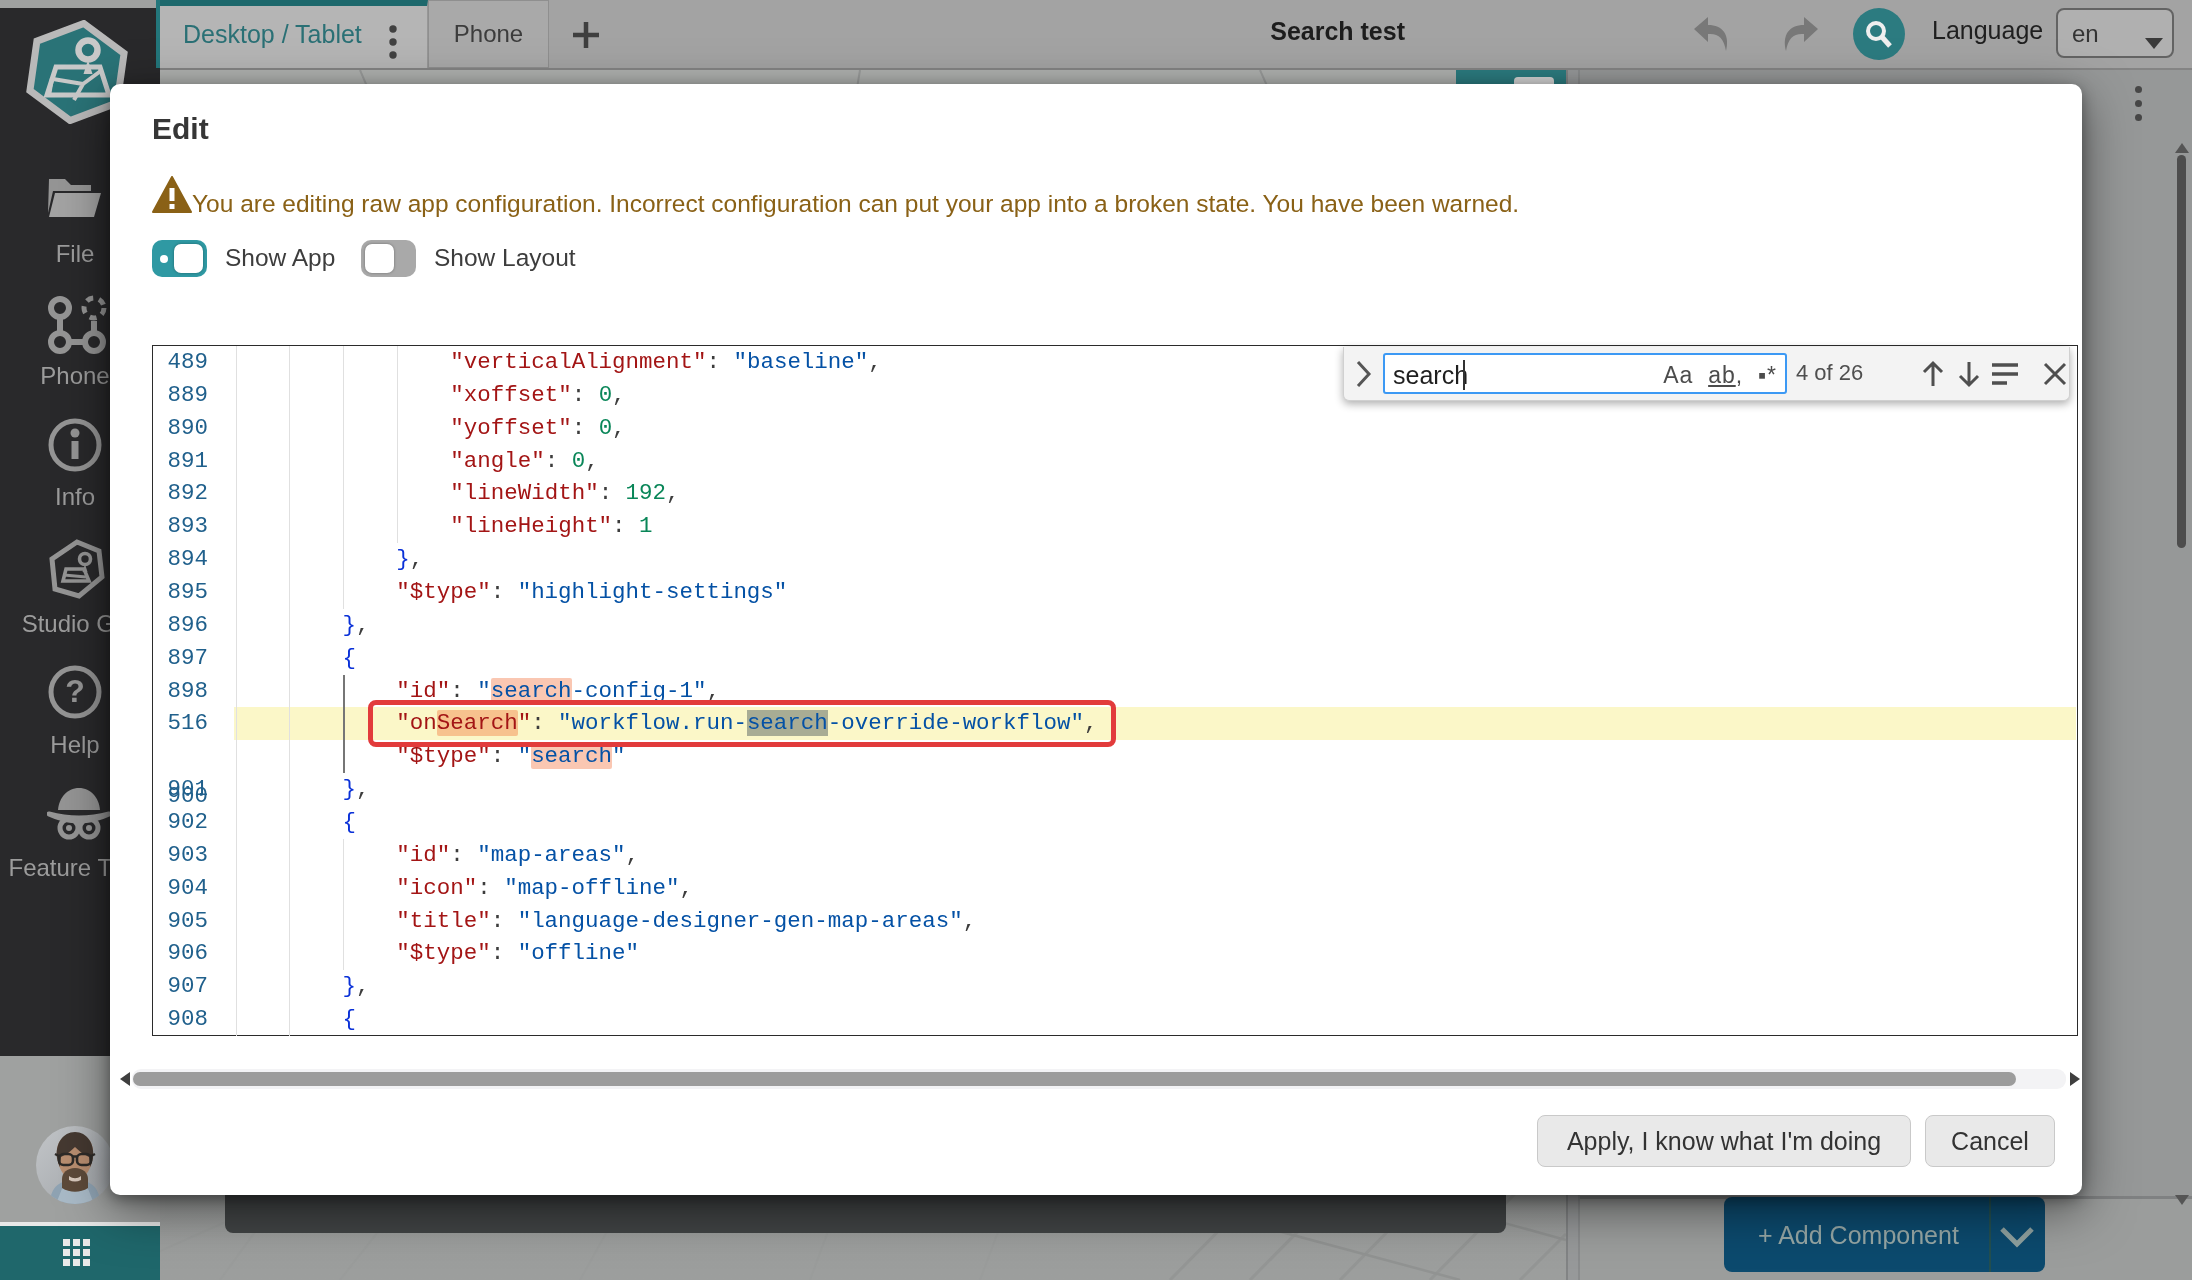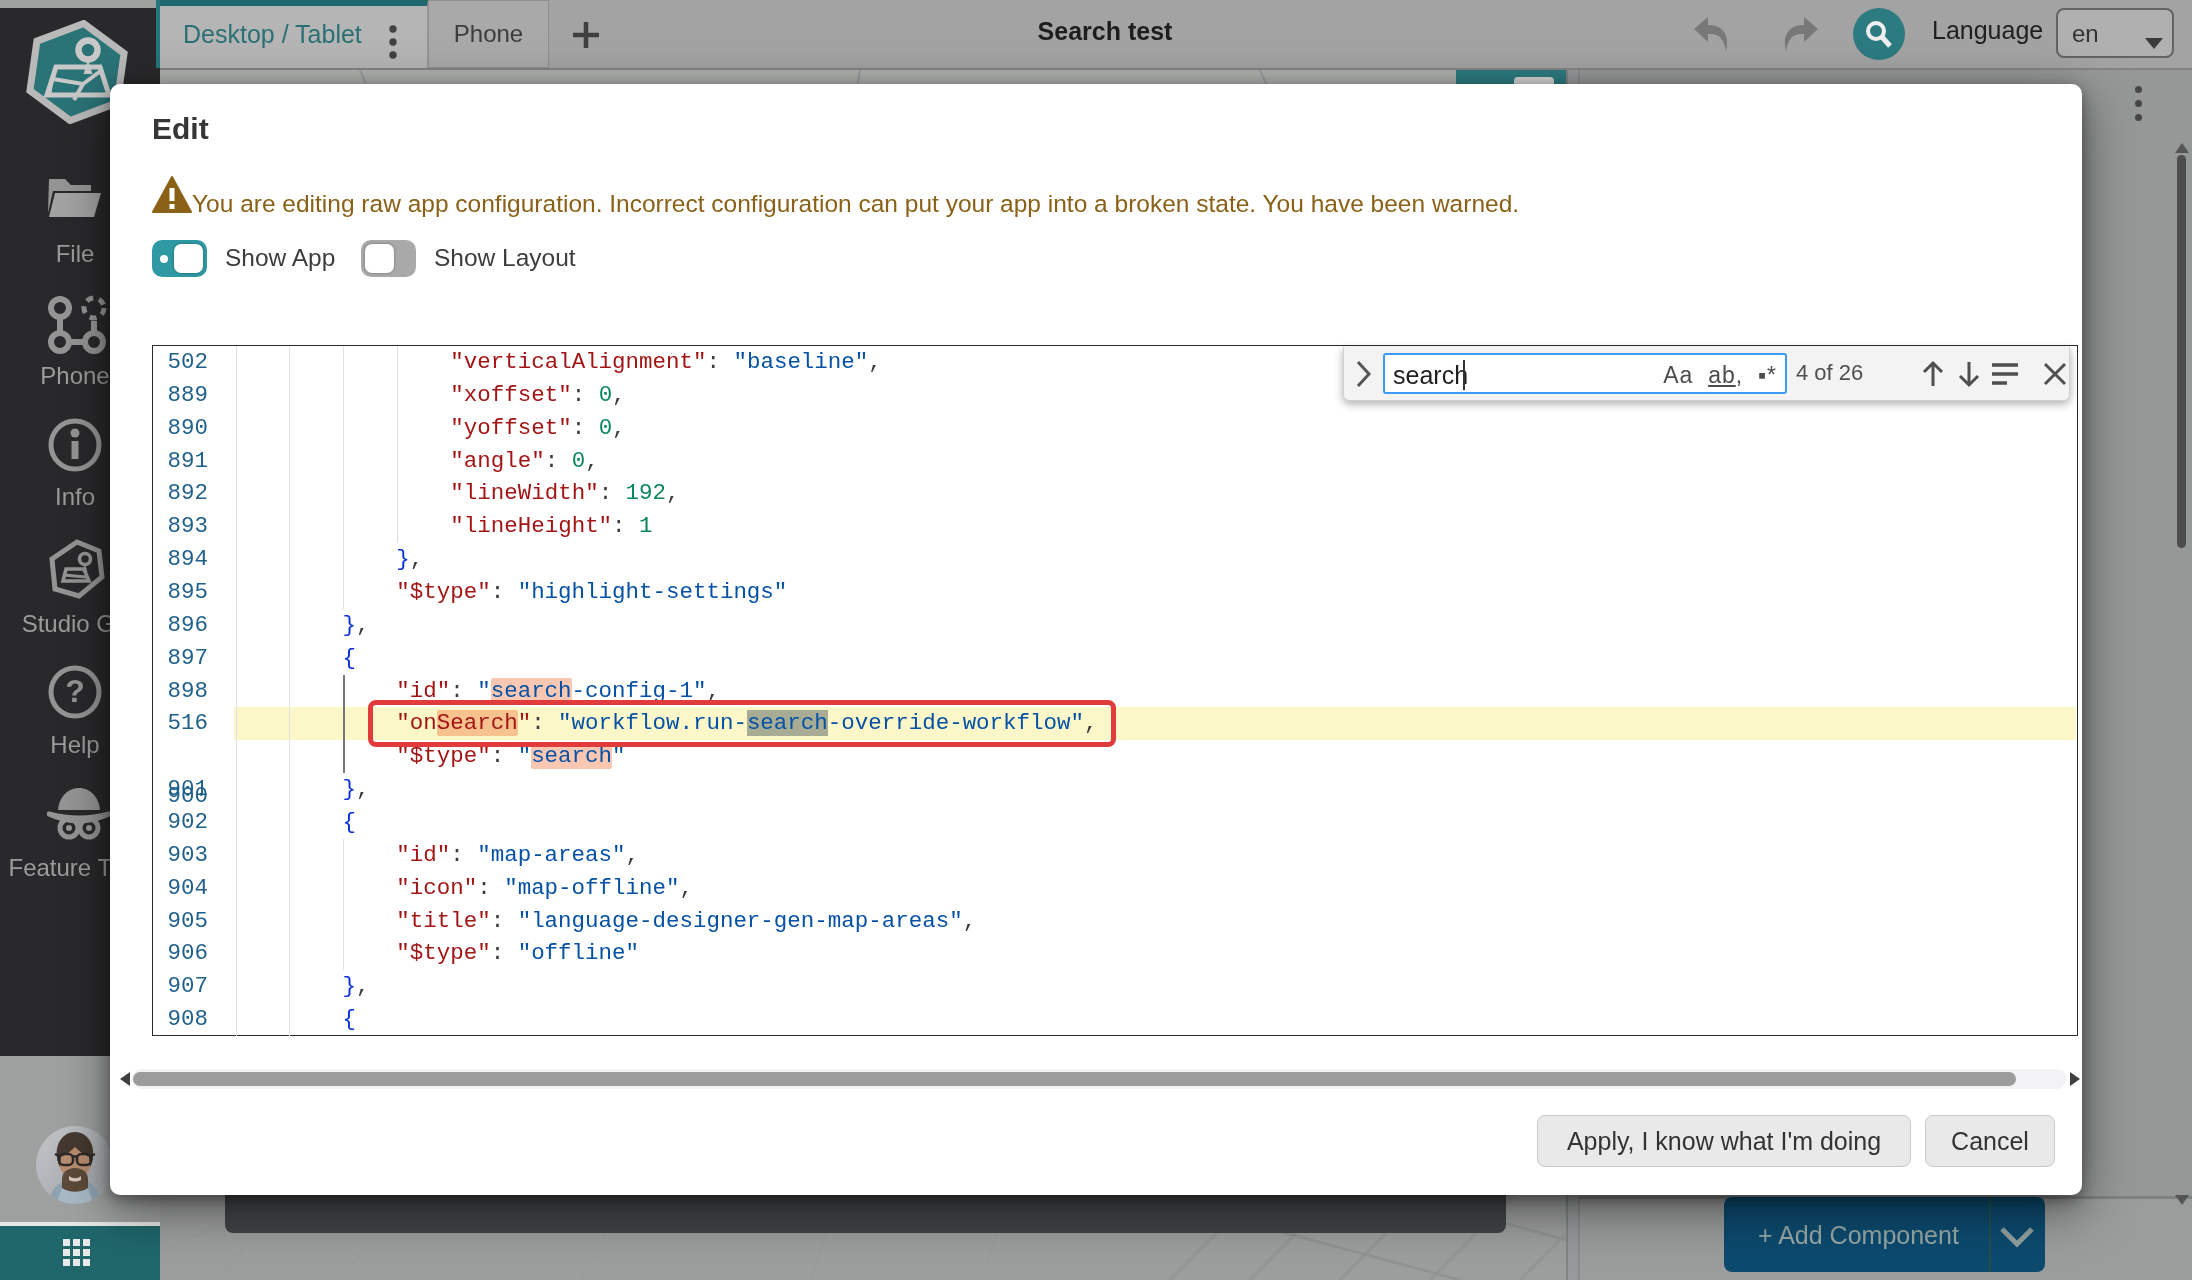--- a/index.html
+++ b/index.html
@@ -8,21 +8,21 @@
 #sidebar{position:absolute;left:0;top:8px;width:160px;height:1048px;background:#29292b}
 #sidebar .lbl{position:absolute;width:150px;left:0;text-align:center;color:#9c9c9c;font-size:24px}
 #tealbar{position:absolute;left:156px;top:0;width:4px;height:68px;background:#23767b}
 #sbfootline{position:absolute;left:0;top:1222px;width:160px;height:4px;background:#e8e8e8}
 #sbfoot{position:absolute;left:0;top:1226px;width:160px;height:54px;background:#1f676b}
 
 #topbar{position:absolute;left:160px;top:0;width:2032px;height:70px;background:#a3a3a3;border-bottom:2px solid #848484}
 #tab1{position:absolute;left:0;top:0;width:268px;height:68px;background:#b5b5b5;border-top:6px solid #1d686c;border-right:1px solid #979797}
 #tab1 span{position:absolute;left:23px;top:14px;font-size:25px;color:#2a7075}
 #tab2{position:absolute;left:268px;top:0;width:121px;height:68px;background:#a9a9a9;border:1px solid #8f8f8f;color:#3c3c3c;font-size:24px;text-align:center;line-height:66px}
-#apptitle{position:absolute;left:645px;top:17px;width:600px;text-align:center;font-size:25px;font-weight:bold;color:#1d1d1d}
+#apptitle{position:absolute;left:645px;top:17px;width:600px;text-align:right;font-size:25px;font-weight:bold;color:#1d1d1d}
 #lang{position:absolute;left:1772px;top:16px;font-size:25px;color:#1f1f1f}
 #endrop{position:absolute;left:1896px;top:8px;width:118px;height:50px;border:2px solid #636363;border-radius:8px;background:#b0b0b0}
 #endrop span{position:absolute;left:14px;top:10px;font-size:24px;color:#333}
 
 #panel{position:absolute;left:1580px;top:70px;width:612px;height:1210px;background:#969898}
 #panelb{position:absolute;left:1580px;top:1196px;width:612px;height:84px;background:#9b9d9c;border-top:3px solid #7f8182}
 #vdiv{position:absolute;left:1566px;top:70px;width:14px;height:1210px;background:#97999a;border-left:2px solid #828485;border-right:2px solid #8a8c8d}
 #darkband{position:absolute;left:225px;top:1194px;width:1281px;height:39px;background:#414445;border-radius:0 0 8px 8px}
 #chip{position:absolute;left:1456px;top:68px;width:110px;height:20px;background:#2c7c80}
 #chipbtn{position:absolute;left:1514px;top:77px;width:40px;height:12px;background:#d7d7d7;border-radius:4px 4px 0 0}
@@ -273,21 +273,21 @@
   <div id="swl2">Show Layout</div>
 
   <div id="editor"></div>
   <div id="curline"></div>
   <div class="ig" style="left:235.5px;top:346.0px;height:690.0px"></div>
     <div class="ig" style="left:289.4px;top:346.0px;height:690.0px"></div>
     <div class="ig" style="left:343.4px;top:346.0px;height:262.9px"></div>
     <div class="ig" style="left:343.4px;top:838.9px;height:131.4px"></div>
     <div class="ig" style="left:397.3px;top:346.0px;height:197.1px"></div>
     <div class="ig igd" style="left:343.4px;top:674.6px;height:98.6px"></div>
-  <div class="ln" style="top:346.0px">502</div>
+  <div class="ln" style="top:346.0px">489</div>
     <div class="ln" style="top:378.9px">889</div>
     <div class="ln" style="top:411.7px">890</div>
     <div class="ln" style="top:444.6px">891</div>
     <div class="ln" style="top:477.4px">892</div>
     <div class="ln" style="top:510.3px">893</div>
     <div class="ln" style="top:543.1px">894</div>
     <div class="ln" style="top:576.0px">895</div>
     <div class="ln" style="top:608.9px">896</div>
     <div class="ln" style="top:641.7px">897</div>
     <div class="ln" style="top:674.6px">898</div>

